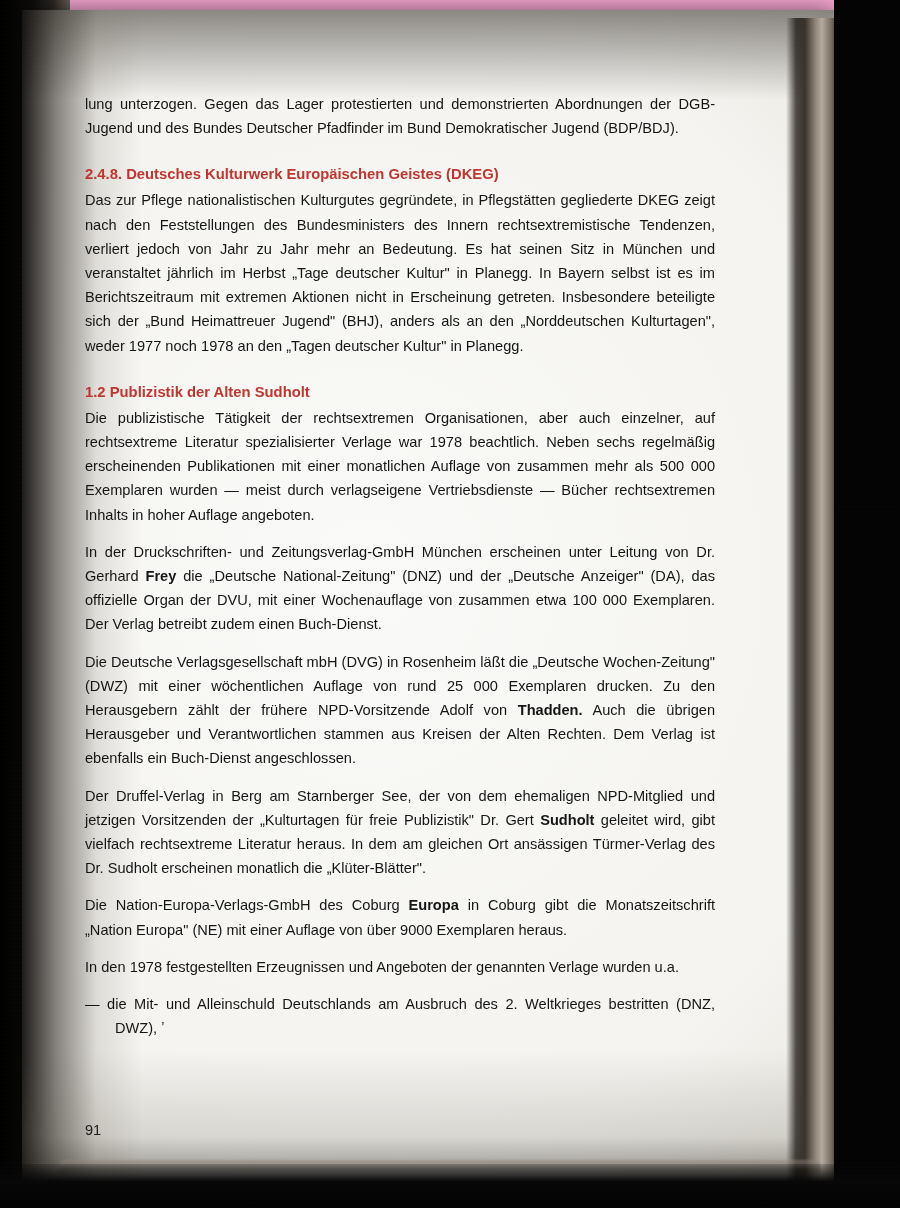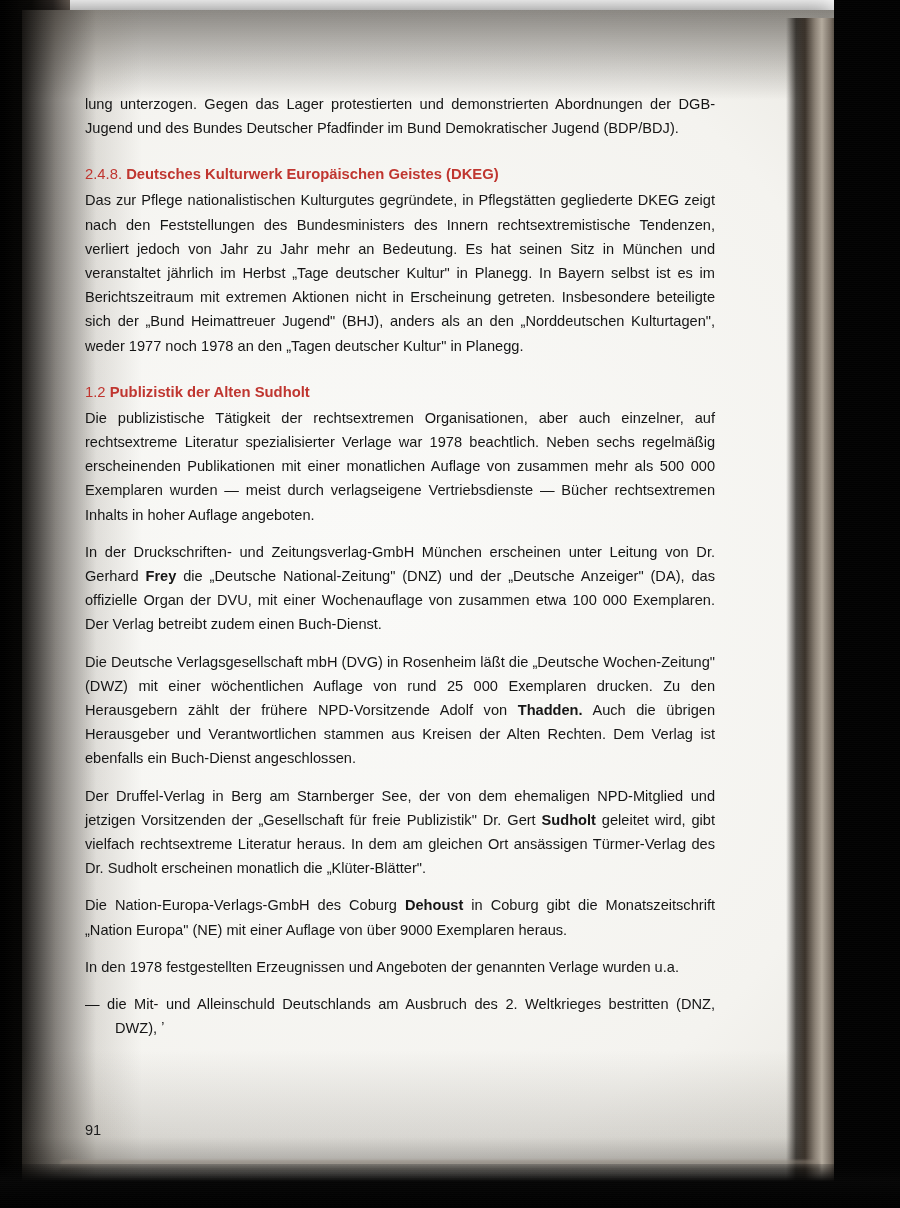--- a/index.html
+++ b/index.html
@@ -13,21 +13,21 @@
     overflow: hidden;
     font-family: "Liberation Sans", sans-serif;
   }
 
   
   .scan {
     position: absolute;
     left: 0; top: 0;
     width: 900px;
     height: 1208px;
-    background: #ffffff;
+    background: #f9a8d4;
   }
 
   
   .gutter {
     position: absolute;
     left: 0; top: 0;
     width: 70px;
     height: 1208px;
     background: linear-gradient(to right, #000 0%, #0b0a08 45%, #2a2522 75%, #6a6057 100%);
   }
@@ -123,21 +123,21 @@
   .p-tight { margin-bottom: 11px; }
 
   h2.sec {
     font-size: 14.8px;
     line-height: 22px;
     font-weight: bold;
     color: #c2352f;
     margin: 23px 0 3px 0;
     text-align: left;
   }
-  h2.sec .num-red { color: #c2352f; font-weight: normal; }
+  h2.sec .num-red { color: #c2352f; font-weight: bold; }
 
   .b { font-weight: bold; }
 
   .dash-item {
     margin: 0 0 0 0;
     padding-left: 30px;
     text-indent: -30px;
     text-align: justify;
   }
   .dash-item .cont { display: inline; }
@@ -193,23 +193,23 @@
       <span class="num-red">1.2</span>
       <span>Publizistik der Alten Sudholt</span>
     </h2>
 
     <p>Die publizistische Tätigkeit der rechtsextremen Organisationen, aber auch einzelner, auf rechtsextreme Literatur spezialisierter Verlage war 1978 beachtlich. Neben sechs regelmäßig erscheinenden Publikationen mit einer monatlichen Auflage von zusammen mehr als 500 000 Exemplaren wurden — meist durch verlagseigene Vertriebsdienste — Bücher rechtsextremen Inhalts in hoher Auflage angeboten.</p>
 
     <p><span>In der Druckschriften- und Zeitungsverlag-GmbH München erscheinen unter Leitung von Dr. Gerhard </span><span class="b">Frey</span><span> die „Deutsche National-Zeitung" (DNZ) und der „Deutsche Anzeiger" (DA), das offizielle Organ der DVU, mit einer Wochenauflage von zusammen etwa 100 000 Exemplaren. Der Verlag betreibt zudem einen Buch-Dienst.</span></p>
 
     <p><span>Die Deutsche Verlagsgesellschaft mbH (DVG) in Rosenheim läßt die „Deutsche Wochen-Zeitung" (DWZ) mit einer wöchentlichen Auflage von rund 25 000 Exemplaren drucken. Zu den Herausgebern zählt der frühere NPD-Vorsitzende Adolf von </span><span class="b">Thadden.</span><span> Auch die übrigen Herausgeber und Verantwortlichen stammen aus Kreisen der Alten Rechten. Dem Verlag ist ebenfalls ein Buch-Dienst angeschlossen.</span></p>
 
-    <p><span>Der Druffel-Verlag in Berg am Starnberger See, der von dem ehemaligen NPD-Mitglied und jetzigen Vorsitzenden der „Gesellschaft für freie Publizistik" Dr. Gert </span><span class="b">Sudholt</span><span> geleitet wird, gibt vielfach rechtsextreme Literatur heraus. In dem am gleichen Ort ansässigen Türmer-Verlag des Dr. Sudholt erscheinen monatlich die „Klüter-Blätter".</span></p>
-
-    <p><span>Die Nation-Europa-Verlags-GmbH des Coburg </span><span class="b">Dehoust</span><span> in Coburg gibt die Monatszeitschrift „Nation Europa" (NE) mit einer Auflage von über 9000 Exemplaren heraus.</span></p>
+    <p><span>Der Druffel-Verlag in Berg am Starnberger See, der von dem ehemaligen NPD-Mitglied und jetzigen Vorsitzenden der „Kulturtagen für freie Publizistik" Dr. Gert </span><span class="b">Sudholt</span><span> geleitet wird, gibt vielfach rechtsextreme Literatur heraus. In dem am gleichen Ort ansässigen Türmer-Verlag des Dr. Sudholt erscheinen monatlich die „Klüter-Blätter".</span></p>
+
+    <p><span>Die Nation-Europa-Verlags-GmbH des Coburg </span><span class="b">Europa</span><span> in Coburg gibt die Monatszeitschrift „Nation Europa" (NE) mit einer Auflage von über 9000 Exemplaren heraus.</span></p>
 
     <p>In den 1978 festgestellten Erzeugnissen und Angeboten der genannten Verlage wurden u.a.</p>
 
     <p class="dash-item">
       <span>— </span>
       <span class="cont">die Mit- und Alleinschuld Deutschlands am Ausbruch des 2. Weltkrieges bestritten (DNZ, DWZ),  ʼ</span>
     </p>
 
   </div>
 

